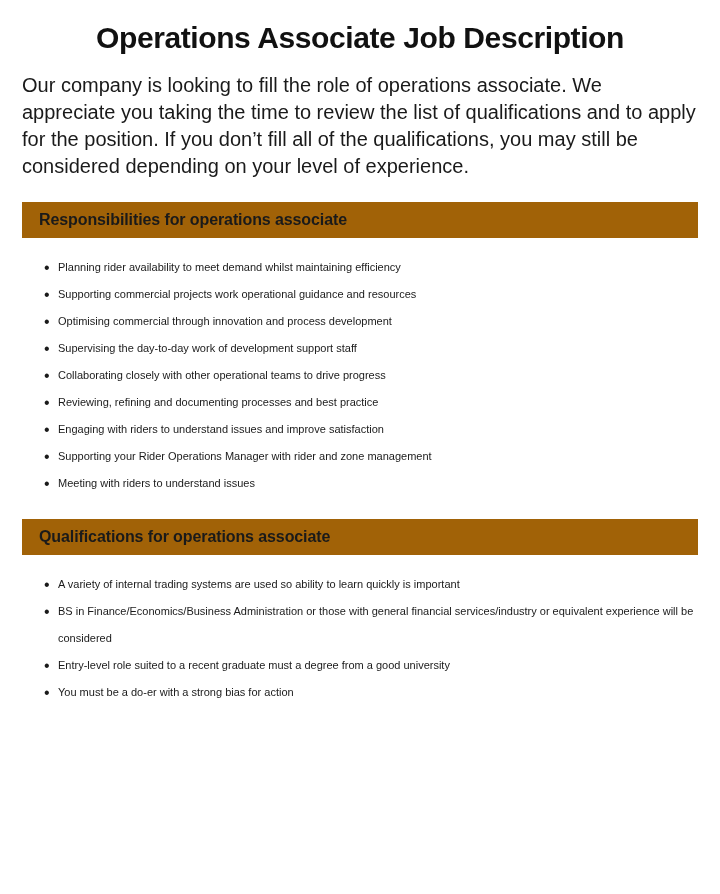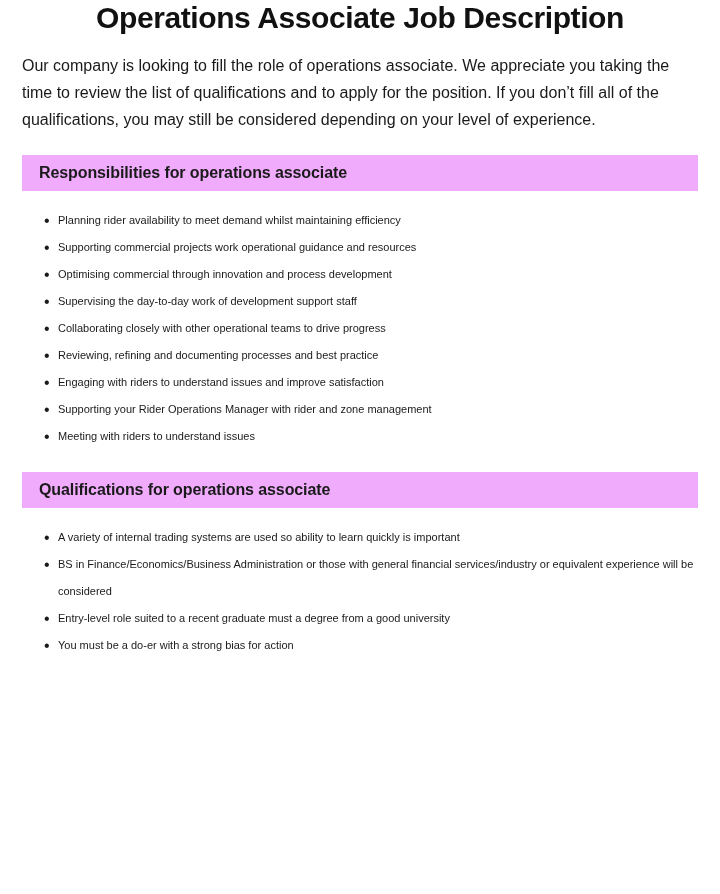--- a/index.html
+++ b/index.html
@@ -14,43 +14,44 @@
     font-family: "Liberation Sans", sans-serif;
     color: #1a1a1a;
     -webkit-font-smoothing: antialiased;
   }
   .page {
     width: 720px;
     height: 663px;
     position: relative;
     background: #ffffff;
     box-sizing: border-box;
+    margin-top: 20px;
   }
   .doc-title {
     margin: 0;
     padding: 0 22px;
     text-align: center;
     font-size: 30px;
     font-weight: 700;
     letter-spacing: -0.4px;
     line-height: 40px;
     color: #111111;
     position: relative;
     top: -2px;
   }
   .intro {
     margin: 12px 22px 0 22px;
-    font-size: 16px;
+    font-size: 20px;
     line-height: 27px;
     color: #1a1a1a;
     max-width: 676px;
   }
   .section-header {
     margin: 22px 22px 0 22px;
-    background: #f0abfc;
+    background: #a16207;
     height: 36px;
     display: flex;
     align-items: center;
     padding: 0 17px;
     box-sizing: border-box;
   }
   .section-header-text {
     font-size: 16px;
     font-weight: 700;
     color: #1a1a1a;

